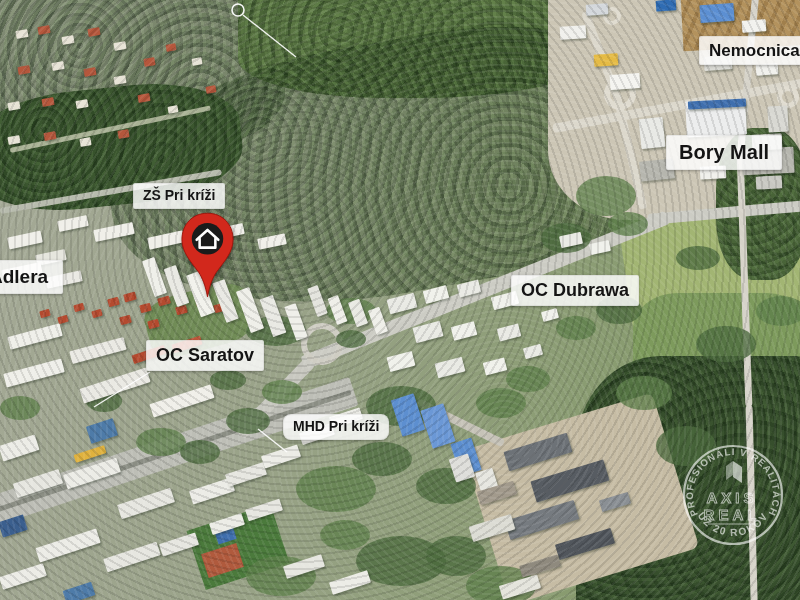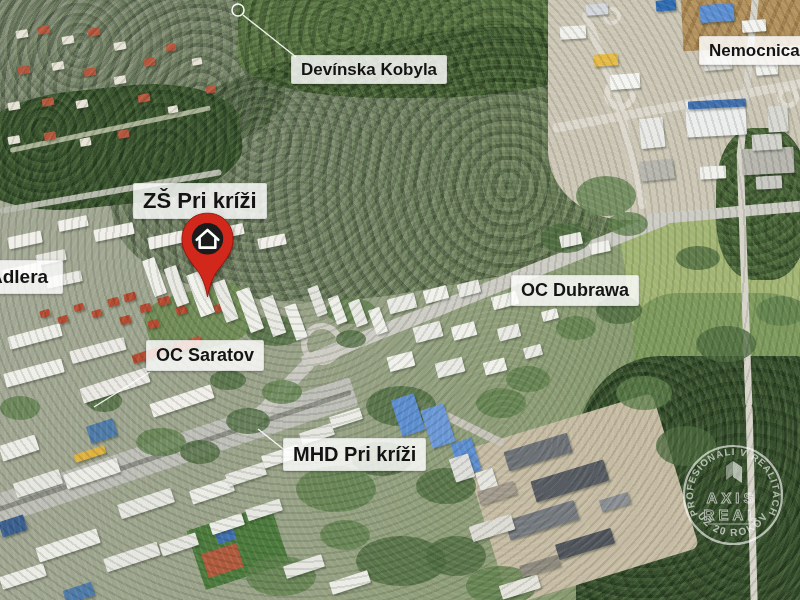--- a/index.html
+++ b/index.html
@@ -43,25 +43,25 @@
   .leaders{left:0;top:0;width:800px;height:600px;pointer-events:none;}
   .map-label{
     background:rgba(255,255,255,.82);color:#141414;font-weight:bold;
     padding:3px 9px;border-radius:2px;white-space:nowrap;
     box-shadow:0 1px 3px rgba(0,0,0,.30);border:1px solid rgba(0,0,0,.06);
     line-height:1.25;
   }
   #lb-devinska{left:291px;top:55px;font-size:17px;}
   #lb-nemocnica{left:699px;top:36px;font-size:17px;}
   #lb-borymall{left:666px;top:135px;font-size:20px;padding:4px 12px;}
-  #lb-zs{left:133px;top:183px;font-size:22px;}
+  #lb-zs{left:133px;top:183px;font-size:14px;}
   #lb-adlera{left:-26px;top:260px;font-size:19px;padding:4px 14px;}
   #lb-dubrawa{left:511px;top:275px;font-size:18px;}
   #lb-saratov{left:146px;top:340px;font-size:18px;}
-  #lb-mhd{left:283px;top:438px;font-size:20px;}
+  #lb-mhd{left:283px;top:414px;font-size:14px;border-radius:8px;}
   .pin{left:179px;top:211px;width:57px;height:89px;filter:drop-shadow(1px 2px 2px rgba(0,0,0,.4));}
   .watermark{left:672px;top:434px;width:122px;height:122px;opacity:.62;}
   .wm-txt{fill:#ffffff;font-family:"Liberation Sans",sans-serif;font-weight:bold;}
   .wm-outline{fill:none;stroke:#ffffff;stroke-width:0.9;font-family:"Liberation Sans",sans-serif;font-weight:bold;letter-spacing:4px;}
 </style>
 </head>
 <body>
 
 <div class="stage">
 
@@ -265,22 +265,22 @@
 
   <div class="grain"></div>
 
   <svg class="leaders" viewBox="0 0 800 600">
     <circle cx="238" cy="10" r="6" fill="none" stroke="#ffffff" stroke-width="1.6" opacity="0.95"></circle>
     <line x1="243" y1="15" x2="296" y2="57" stroke="#ffffff" stroke-width="1.4" opacity="0.9"></line>
     <line x1="150" y1="372" x2="94" y2="407" stroke="#ffffff" stroke-width="1.4" opacity="0.9"></line>
     <line x1="287" y1="452" x2="258" y2="429" stroke="#ffffff" stroke-width="1.4" opacity="0.9"></line>
   </svg>
 
-  <div class="map-label" id="lb-devinska">Devínska Kobyla</div>
   <div class="map-label" id="lb-nemocnica">Nemocnica Bory</div>
+  <div class="map-label" id="lb-borymall">Bory Mall</div>
   <div class="map-label" id="lb-zs">ZŠ Pri kríži</div>
   <div class="map-label" id="lb-adlera">Adlera</div>
   <div class="map-label" id="lb-saratov">OC Saratov</div>
   <div class="map-label" id="lb-dubrawa">OC Dubrawa</div>
   <div class="map-label" id="lb-mhd">MHD Pri kríži</div>
 
   <svg class="pin" viewBox="0 0 58 90">
     <path d="M29,2 C14,2 3,13 3,29 C3,41 11,50 20,62 C24,68 27,76 29,87 C31,76 34,68 38,62 C47,50 55,41 55,29 C55,13 44,2 29,2 Z" stroke="#9e150c" stroke-width="1" fill="#d2281c"></path>
     <circle cx="29" cy="28" r="16" fill="#1b1b1b"></circle>
     <g stroke="#ffffff" stroke-width="2.6" fill="none" stroke-linecap="round" stroke-linejoin="round">

